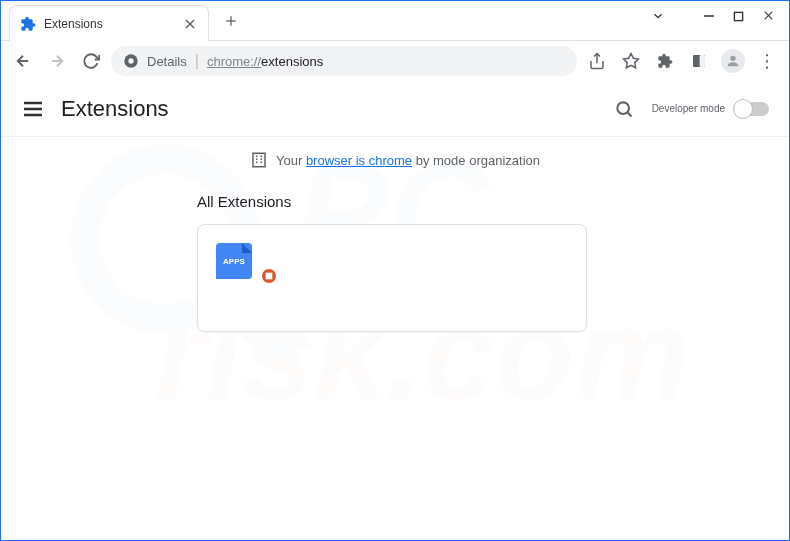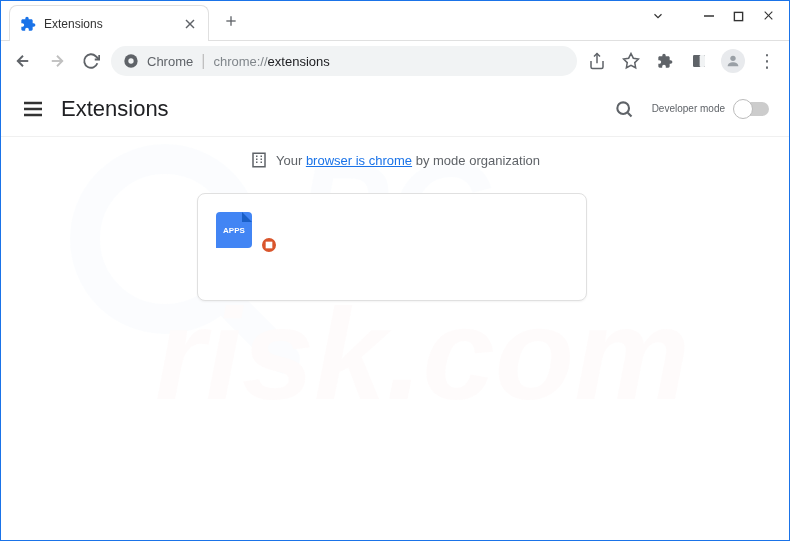--- a/index.html
+++ b/index.html
@@ -21,21 +21,21 @@
 .chevron-down { margin-right: 20px; }
 
 
 .toolbar { height: 40px; display: flex; align-items: center; padding: 0 8px; gap: 6px; background: #fff; position: relative; z-index: 2; }
 .nav-btn { width: 28px; height: 28px; display: flex; align-items: center; justify-content: center; color: #5f6368; border-radius: 50%; cursor: pointer; }
 .nav-btn.disabled { color: #c0c0c0; }
 .addr { flex: 1; height: 30px; background: #f1f3f4; border-radius: 15px; display: flex; align-items: center; padding: 0 12px; gap: 8px; }
 .addr-icon { width: 16px; height: 16px; color: #5f6368; }
 .addr-prefix { font-size: 13px; color: #5f6368; }
 .addr-sep { color: #c0c0c0; }
-.addr-dim { color: #80868b; font-size: 13px; }
+.addr-dim { color: #80868b; font-size: 13px; text-decoration: underline; }
 .addr-bold { color: #202124; font-size: 13px; }
 .tb-icon { width: 28px; height: 28px; display: flex; align-items: center; justify-content: center; color: #5f6368; cursor: pointer; }
 .avatar { width: 24px; height: 24px; border-radius: 50%; background: #e8eaed; display: flex; align-items: center; justify-content: center; }
 .menu-dots { font-size: 18px; color: #5f6368; }
 
 
 .page-header { height: 56px; display: flex; align-items: center; padding: 0 20px; position: relative; z-index: 2; border-bottom: 1px solid #f0f0f0; }
 .hamburger { width: 24px; height: 24px; margin-right: 16px; cursor: pointer; color: #333; }
 .page-title { font-size: 22px; color: #202124; font-weight: 500; flex: 1; }
 .search-btn { width: 36px; height: 36px; display: flex; align-items: center; justify-content: center; color: #5f6368; cursor: pointer; }
@@ -127,21 +127,21 @@
       <svg width="18" height="18" viewBox="0 0 24 24" fill="none" stroke="currentColor" stroke-width="2.5">
         <path d="M23 4v6h-6"></path>
         <path d="M20.49 15a9 9 0 1 1-2.12-9.36L23 10"></path>
       </svg>
     </div>
   <div class="addr">
     <span class="addr-icon"><svg viewBox="0 0 24 24" fill="#5f6368">
           <circle cx="12" cy="12" r="10"></circle>
           <circle cx="12" cy="12" r="4" fill="#f1f3f4"></circle>
         </svg></span>
-    <span class="addr-prefix">Chrome</span>
+    <span class="addr-prefix">Details</span>
     <span class="addr-sep">|</span>
     <span><span class="addr-dim">chrome://</span><span class="addr-bold">extensions</span></span>
   </div>
   <div class="tb-icon">
       <svg width="18" height="18" viewBox="0 0 24 24" fill="none" stroke="currentColor" stroke-width="2">
         <path d="M4 12v8a2 2 0 0 0 2 2h12a2 2 0 0 0 2-2v-8"></path>
         <polyline points="16 6 12 2 8 6"></polyline>
         <line x1="12" y1="2" x2="12" y2="15"></line>
       </svg>
     </div>
@@ -196,20 +196,21 @@
         <line x1="14" y1="7" x2="16" y2="7"></line>
         <line x1="8" y1="11" x2="10" y2="11"></line>
         <line x1="14" y1="11" x2="16" y2="11"></line>
         <line x1="8" y1="15" x2="10" y2="15"></line>
         <line x1="14" y1="15" x2="16" y2="15"></line>
       </svg></span>
   <span><span>Your </span><a href="#">browser is chrome</a><span> by mode organization</span></span>
 </div>
 
 <div class="content">
+  <div class="section-title">All Extensions</div>
   <div class="card">
     <div class="card-top">
       <div class="ext-icon">
         <div class="ext-icon-main">APPS</div>
         <div class="ext-icon-badge">
             <svg viewBox="0 0 24 24">
               <rect x="4" y="4" width="16" height="16"></rect>
               <line x1="8" y1="8" x2="16" y2="8" stroke="#fff"></line>
               <line x1="8" y1="12" x2="16" y2="12" stroke="#fff"></line>
               <line x1="8" y1="16" x2="16" y2="16" stroke="#fff"></line>

